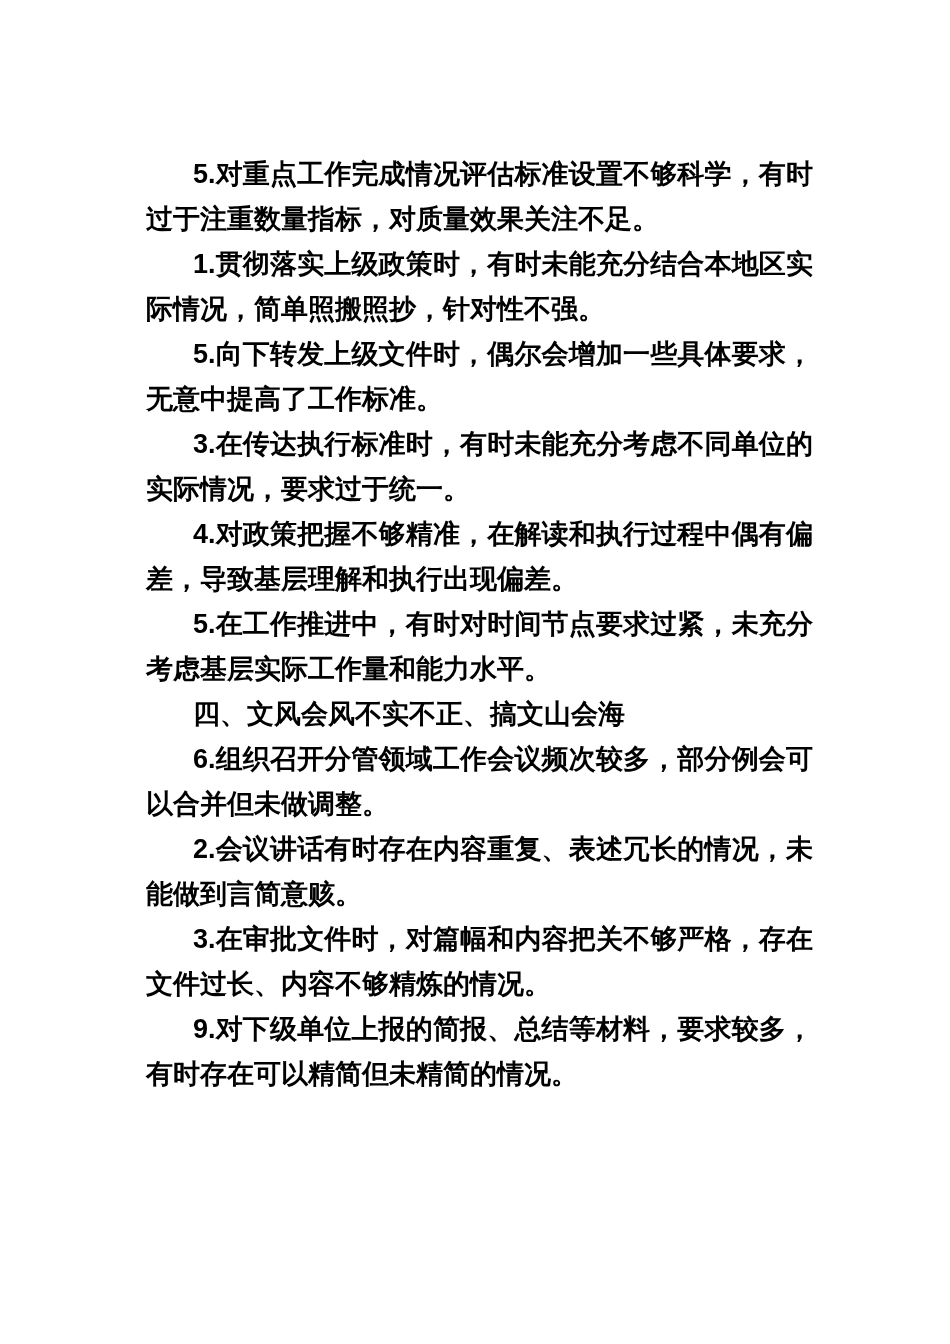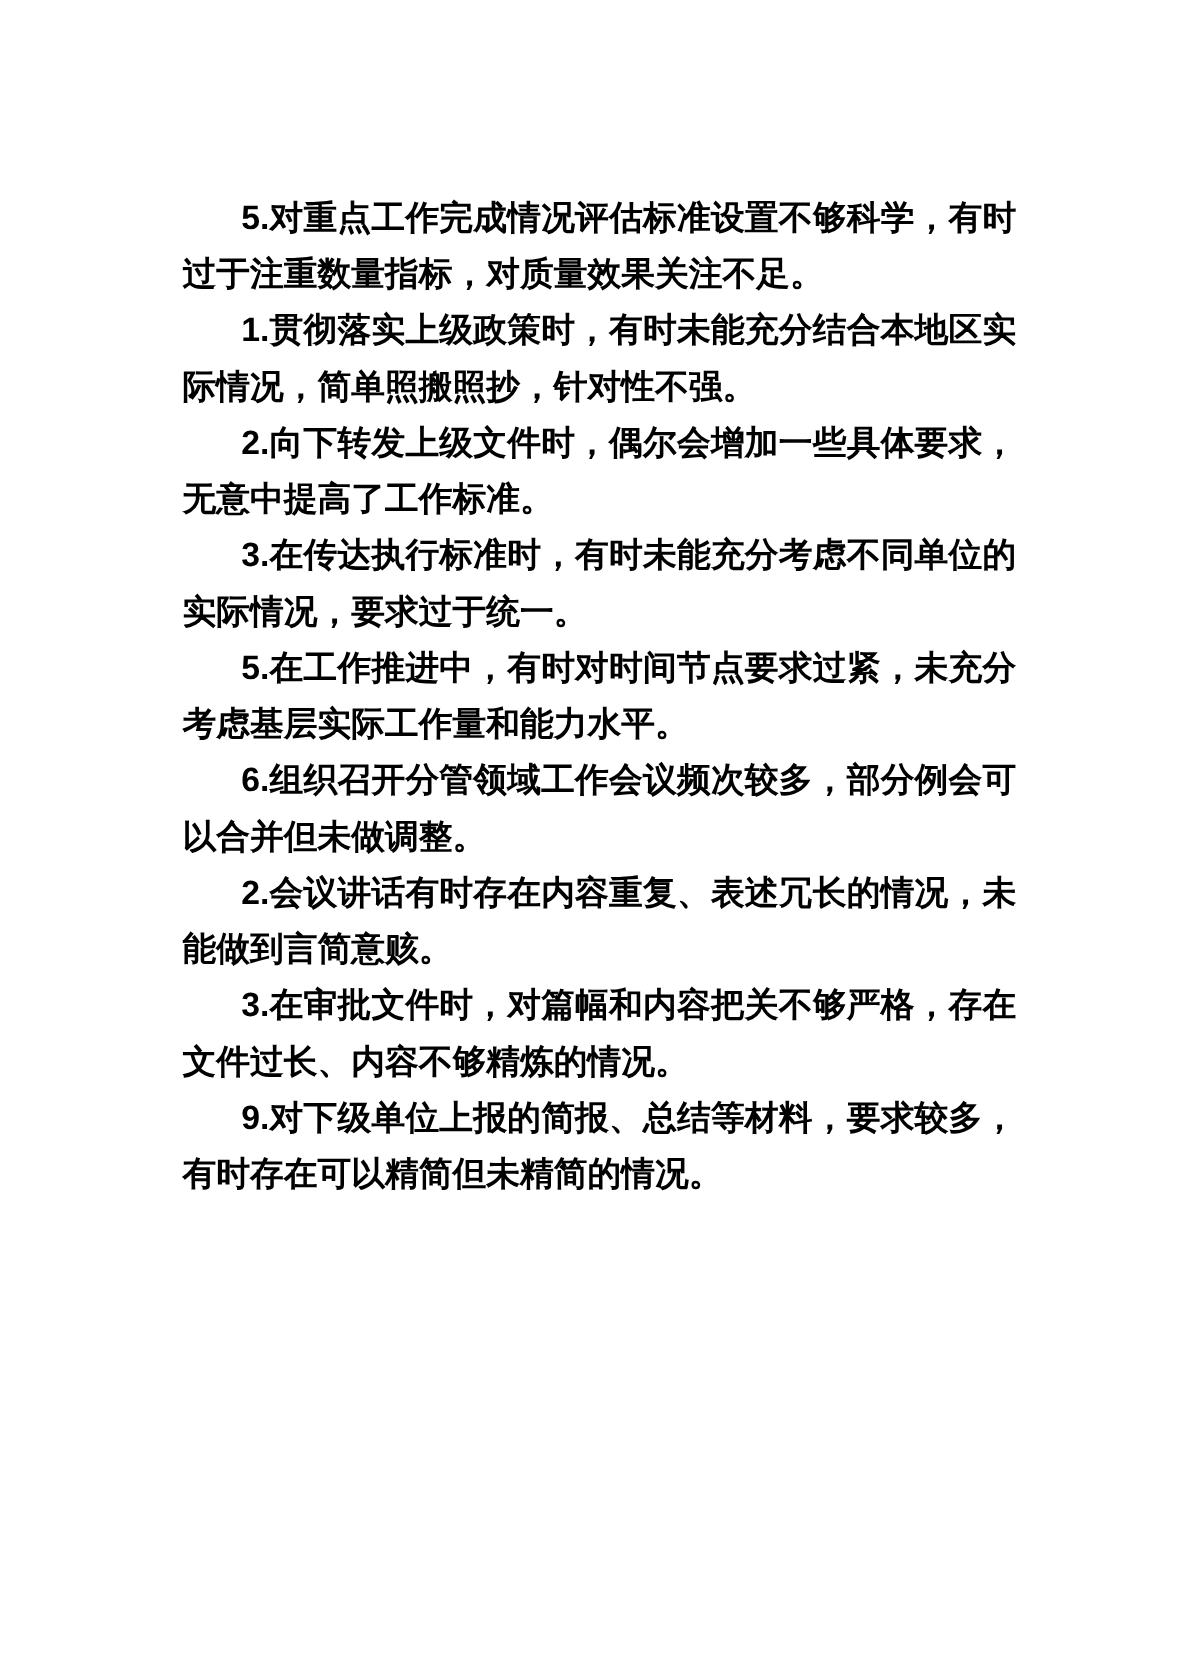--- a/index.html
+++ b/index.html
@@ -33,20 +33,22 @@
     text-indent: 47px;
     word-break: break-all;
   }
 </style>
 </head>
 <body>
 
 <div class="page doc">
   <p>5.对重点工作完成情况评估标准设置不够科学，有时过于注重数量指标，对质量效果关注不足。</p>
   <p>1.贯彻落实上级政策时，有时未能充分结合本地区实际情况，简单照搬照抄，针对性不强。</p>
-  <p>2.向下转发上级文件时，偶尔会增加一些具体要求，无意中提高了工作标准。</p>
+  <p>5.向下转发上级文件时，偶尔会增加一些具体要求，无意中提高了工作标准。</p>
   <p>3.在传达执行标准时，有时未能充分考虑不同单位的实际情况，要求过于统一。</p>
+  <p>4.对政策把握不够精准，在解读和执行过程中偶有偏差，导致基层理解和执行出现偏差。</p>
   <p>5.在工作推进中，有时对时间节点要求过紧，未充分考虑基层实际工作量和能力水平。</p>
+  <p>四、文风会风不实不正、搞文山会海</p>
   <p>6.组织召开分管领域工作会议频次较多，部分例会可以合并但未做调整。</p>
   <p>2.会议讲话有时存在内容重复、表述冗长的情况，未能做到言简意赅。</p>
   <p>3.在审批文件时，对篇幅和内容把关不够严格，存在文件过长、内容不够精炼的情况。</p>
   <p>9.对下级单位上报的简报、总结等材料，要求较多，有时存在可以精简但未精简的情况。</p>
 </div>
 
 </body></html>

